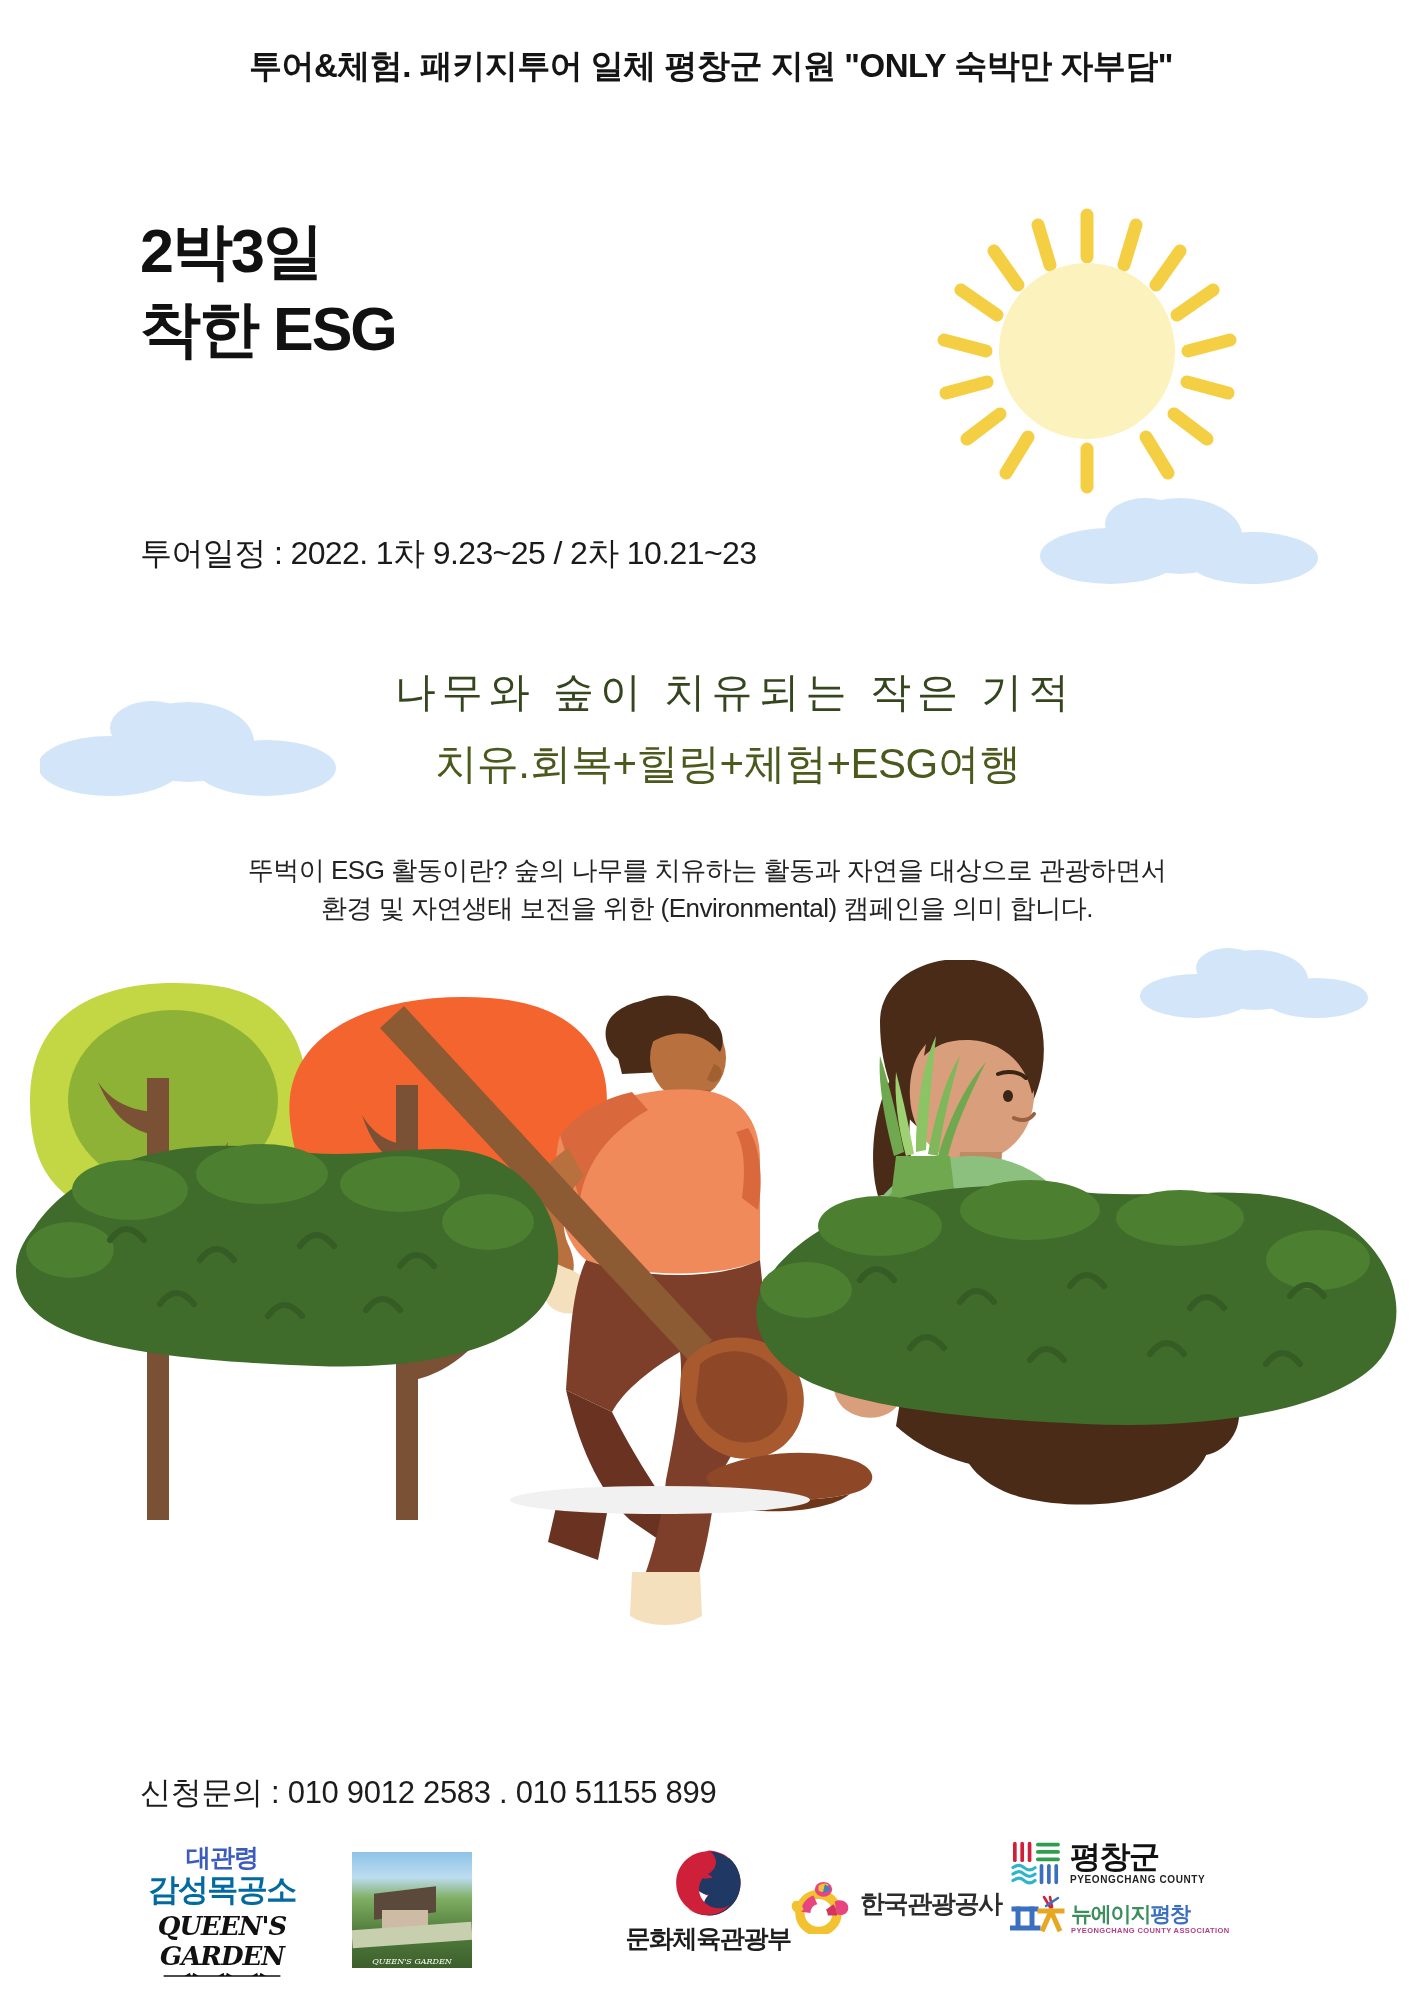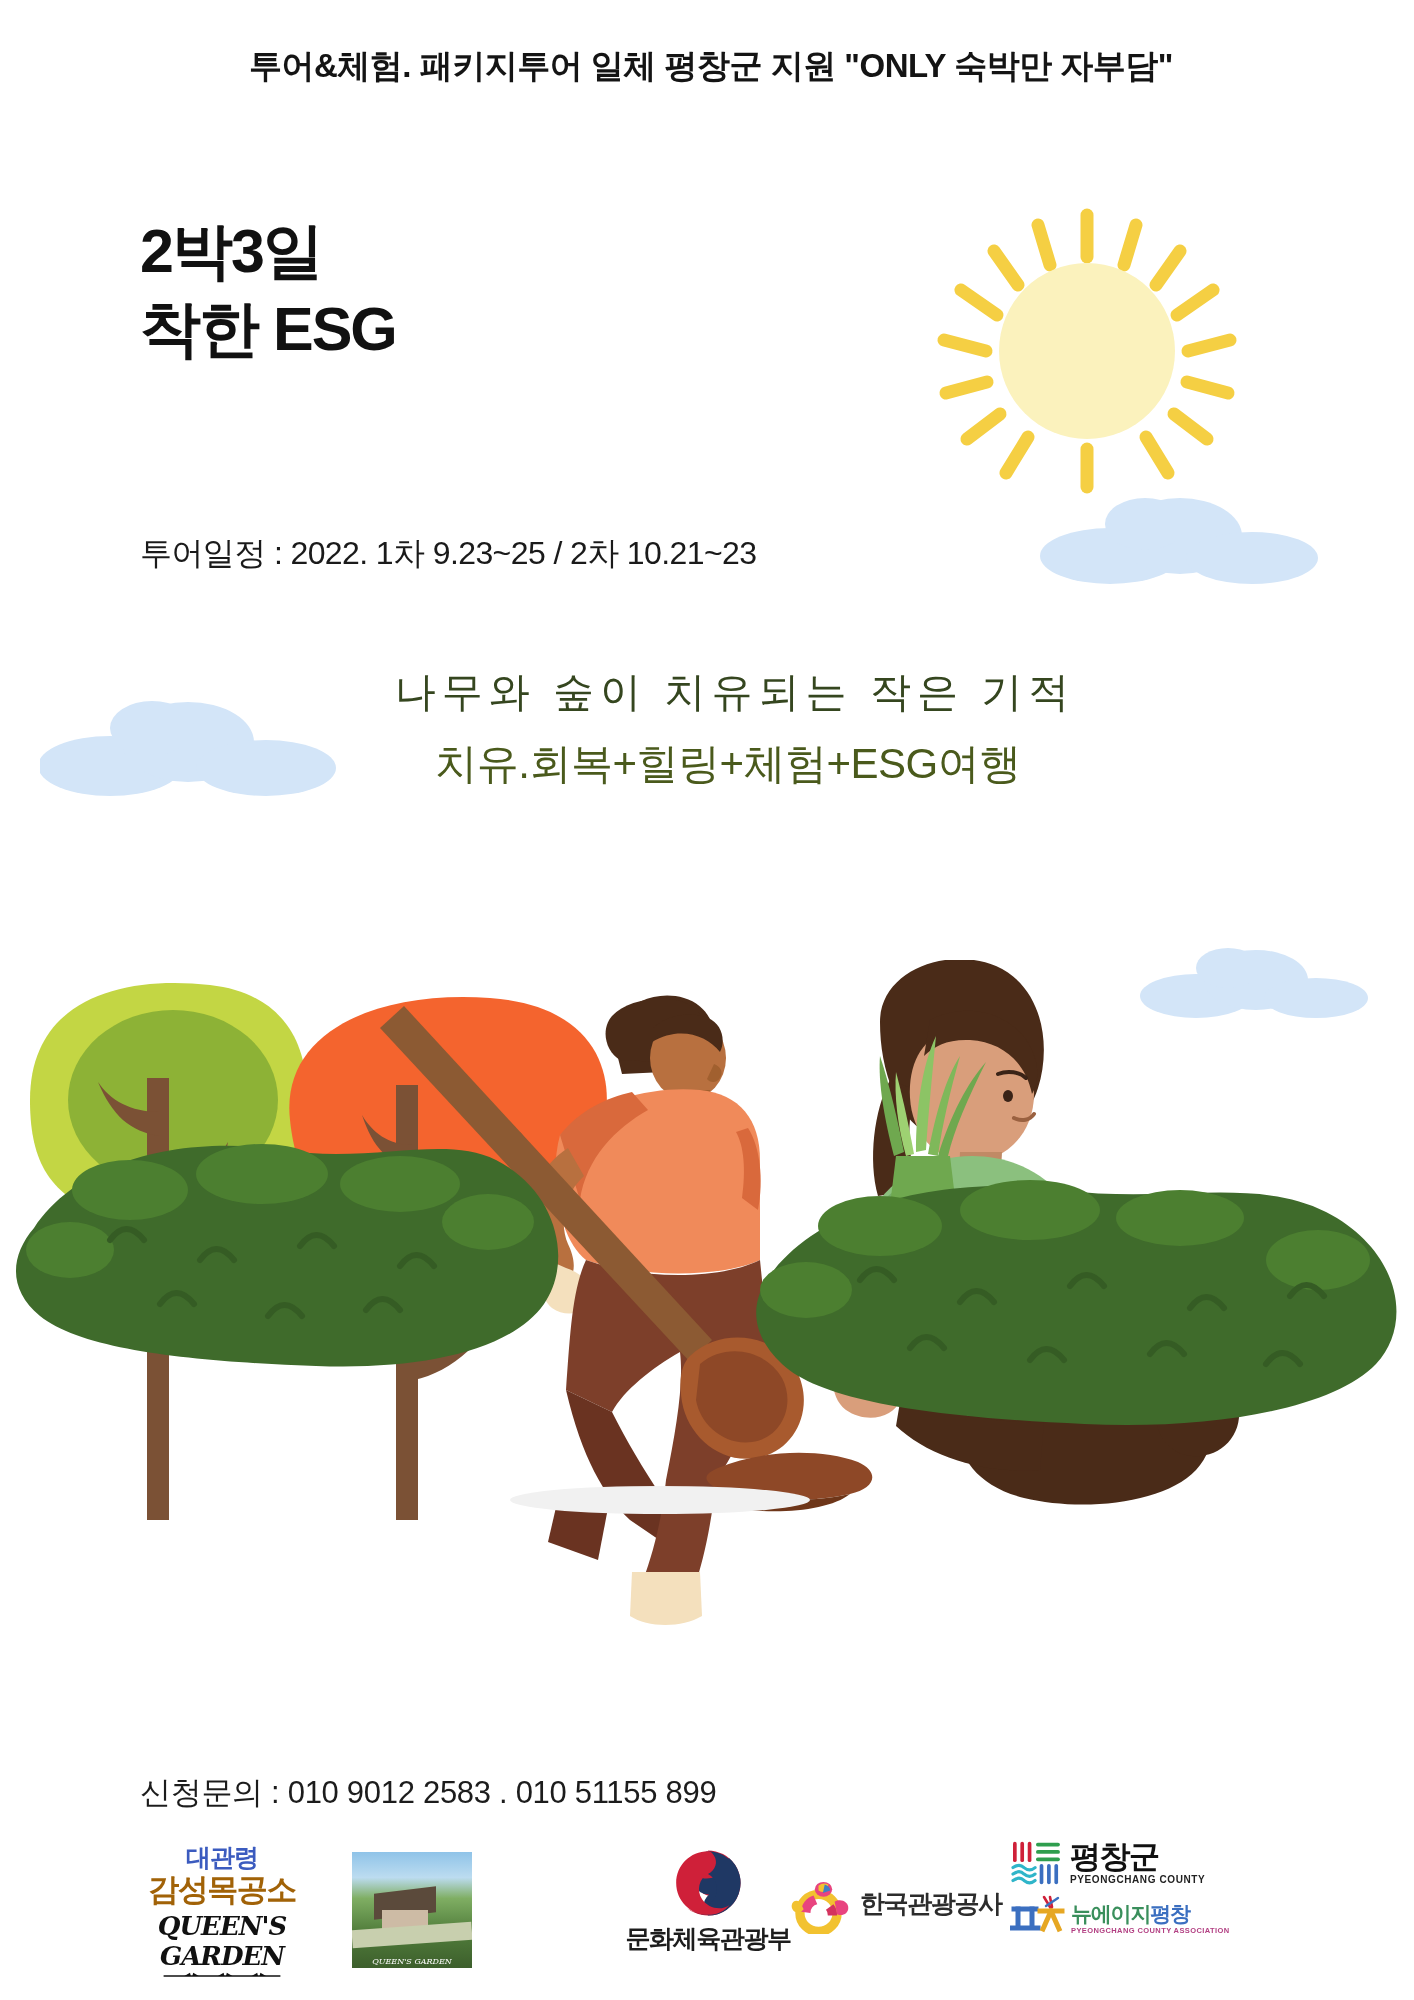--- a/index.html
+++ b/index.html
@@ -106,21 +106,21 @@
     position: absolute;
     left: 0;
     top: 1838px;
     width: 1414px;
     height: 150px;
   }
   .logo { position: absolute; }
 
   .qg-logo { left: 142px; top: 6px; width: 160px; text-align: center; }
   .qg-line1 { font-size: 25px; font-weight: bold; color: #3b5bbf; letter-spacing: -1px; line-height: 1.1;}
-  .qg-line2 { font-size: 31px; font-weight: bold; color: #a16207; letter-spacing: -1.5px; line-height: 1.15; }
+  .qg-line2 { font-size: 31px; font-weight: bold; color: #0369a1; letter-spacing: -1.5px; line-height: 1.15; }
   .qg-script {
     font-size: 26px;
     font-weight: bold;
     color: #111;
     font-family: "DejaVu Serif", serif;
     font-style: italic;
     letter-spacing: -1px;
     margin-top: 4px;
   }
   .qg-vine { width: 150px; height: 8px; margin: 1px auto 0; }
@@ -234,20 +234,24 @@
   <div class="headline">
     <div>2박3일</div>
     <div>착한 ESG</div>
   </div>
 
   <div class="tour-date">투어일정 : 2022. 1차 9.23~25 / 2차 10.21~23</div>
 
   <div class="slogan1">나무와 숲이 치유되는 작은 기적</div>
   <div class="slogan2">치유.회복+힐링+체험+ESG여행</div>
 
+  <div class="desc">
+    <div>뚜벅이 ESG 활동이란? 숲의 나무를 치유하는 활동과 자연을 대상으로 관광하면서</div>
+    <div>환경 및 자연생태 보전을 위한 (Environmental) 캠페인을 의미 합니다.</div>
+  </div>
 
   <svg style="position:absolute; left:0px; top:960px;" width="1414" height="830" viewBox="0 0 1414 830">
 
     <path d="M30 140 C30 40 120 15 210 25 C300 35 318 110 300 175 C280 245 180 280 105 255 C45 235 30 195 30 140 Z" fill="#c3d644"></path>
     <ellipse cx="173" cy="140" rx="105" ry="90" fill="#8db236"></ellipse>
     <path d="M169 118 L169 560 L147 560 L147 118 Z" fill="#7b5135"></path>
     <path d="M160 152 C130 152 110 140 98 122 C112 155 130 172 160 176 Z" fill="#7b5135"></path>
     <path d="M165 228 C195 222 215 205 228 182 C222 222 198 245 165 250 Z" fill="#7b5135"></path>
 
     <path d="M290 160 C280 70 380 30 490 38 C600 46 620 120 600 180 C578 245 470 270 370 248 C305 233 295 205 290 160 Z" fill="#f4642e"></path>

